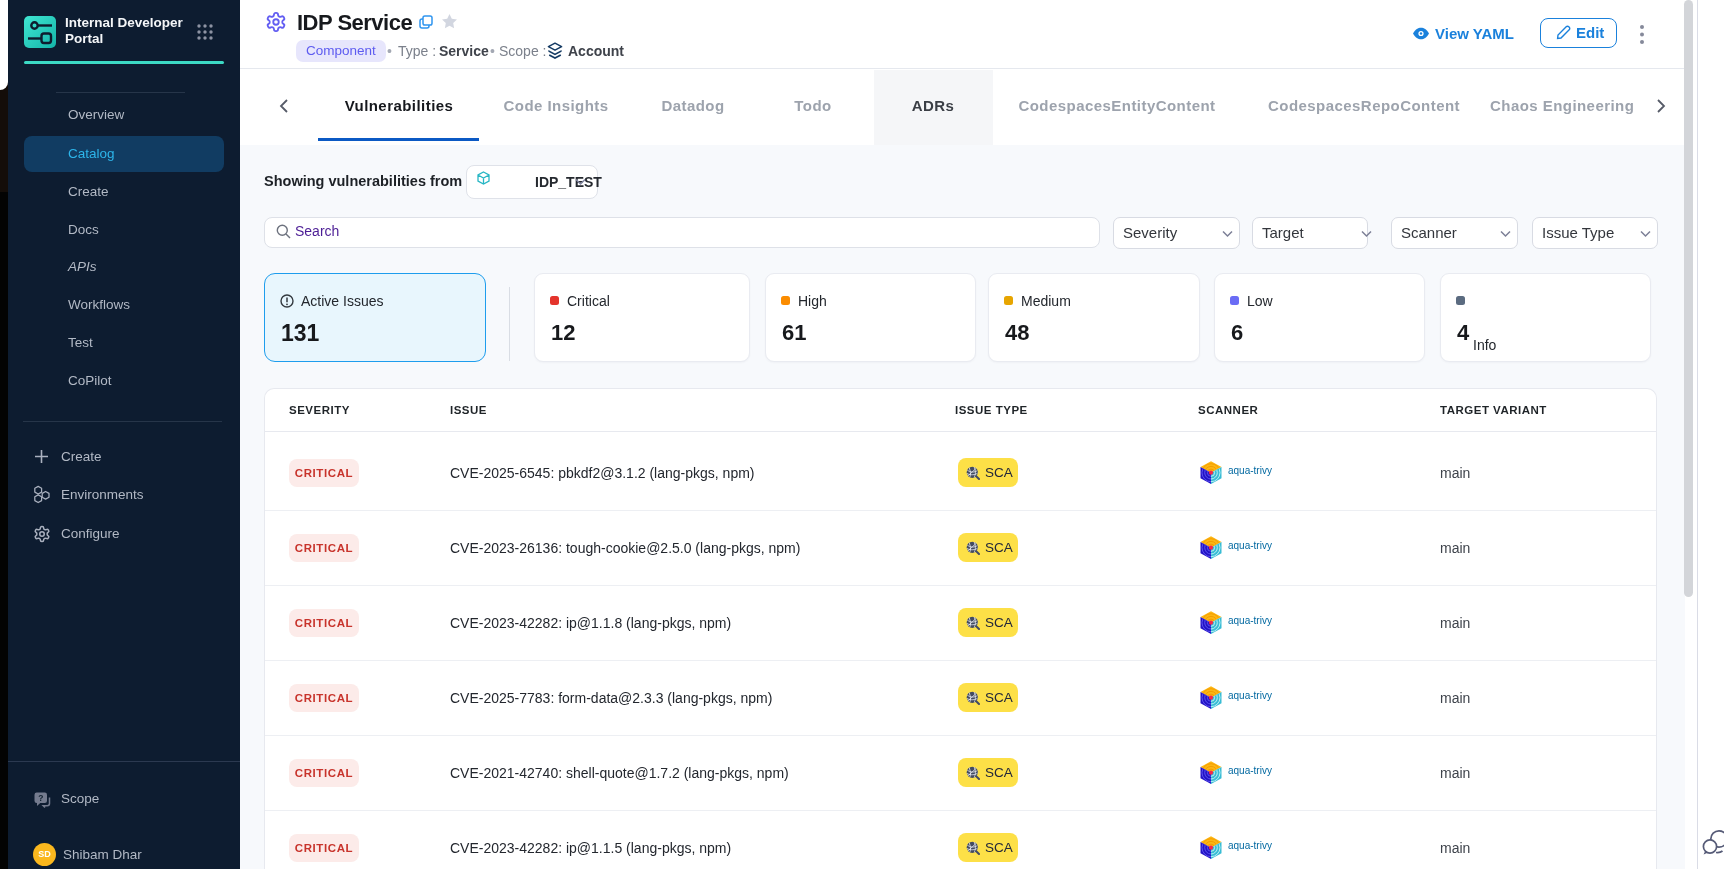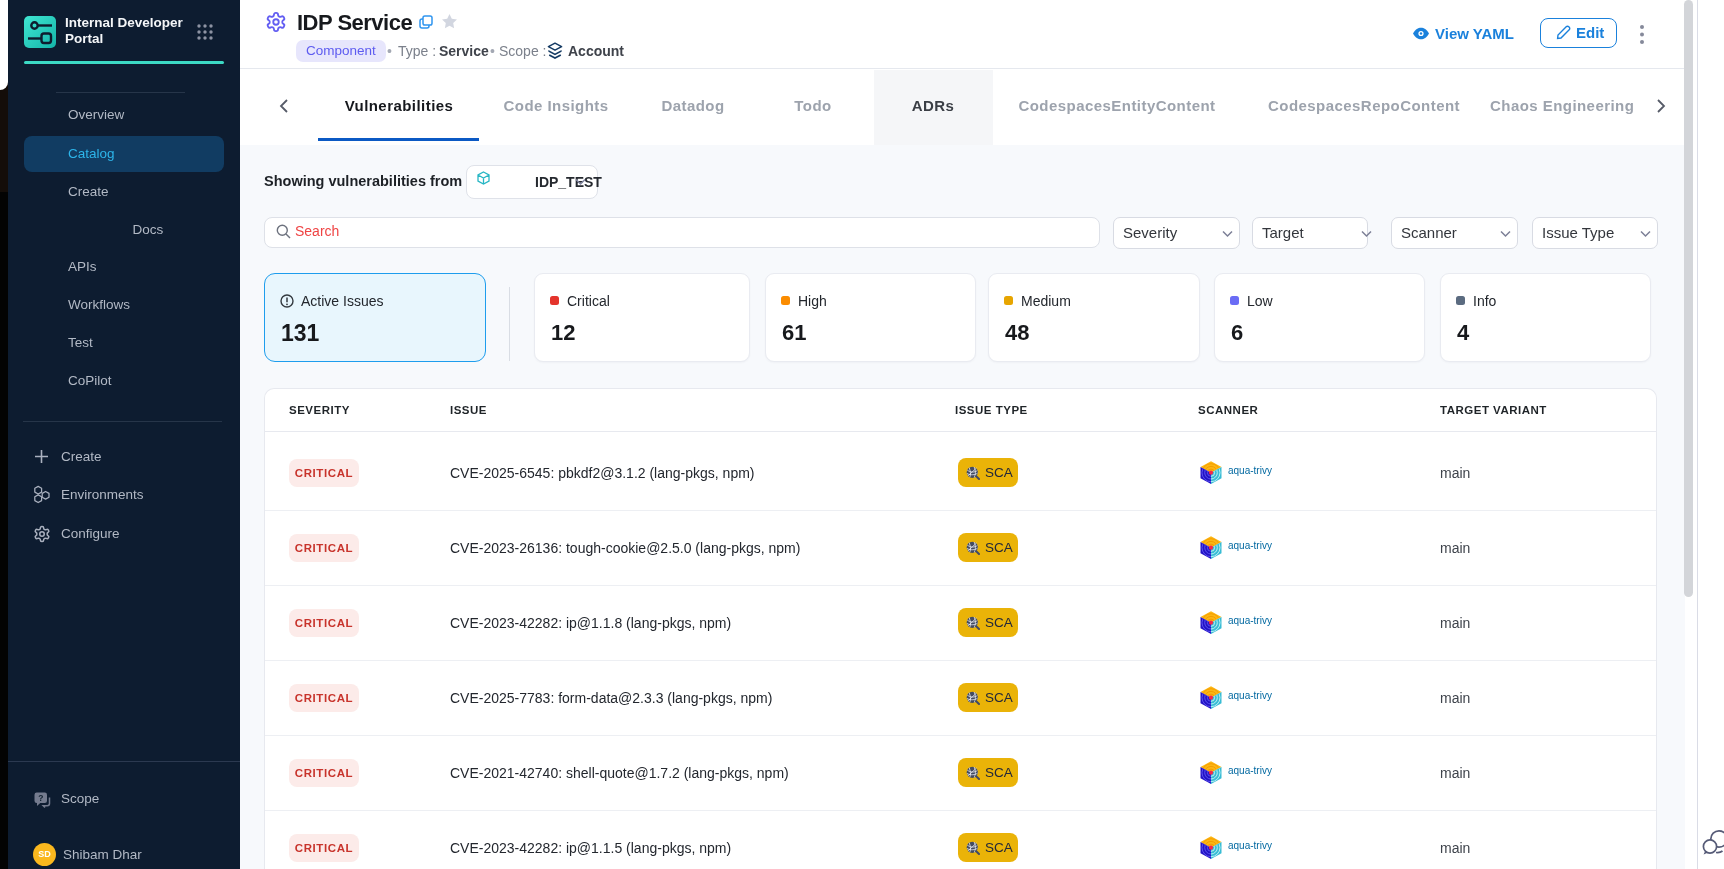--- a/index.html
+++ b/index.html
@@ -37,37 +37,37 @@
 #viewyaml { left:1435px; top:25px; font-size:15px; font-weight:bold; color:#1a81dc; }
 #editbtn { left:1540px; top:18px; width:77px; height:30px; border:1px solid #1a81dc; border-radius:8px; background:#ffffff; color:#1a81dc; font-size:15px; font-weight:bold; text-align:left; padding-left:35px; line-height:28px; }
 
 .tab { top:96px; height:20px; font-size:15px; line-height:20px; font-weight:bold; color:#9da3ad; letter-spacing:0.45px; text-align:center; white-space:nowrap; }
 #tab-adrs-bg { left:874px; top:70px; width:119px; height:75px; background:#f5f6f8; }
 #tab-underline { left:318px; top:138px; width:161px; height:3px; background:#0b59c4; }
 
 #showing { left:264px; top:173px; font-size:14.5px; font-weight:bold; color:#1d2126; }
 #idp-chip { left:466px; top:165px; width:132px; height:34px; background:#ffffff; border:1px solid #dfe2e9; border-radius:8px; }
 #search { left:264px; top:217px; width:836px; height:31px; background:#ffffff; border:1px solid #dee1e8; border-radius:8px; }
-#search-ph { left:295px; top:223px; font-size:14px; color:#ef4444; }
+#search-ph { left:295px; top:223px; font-size:14px; color:#4c1d95; }
 .filter { top:217px; height:32px; background:#ffffff; border:1px solid #d8dbe3; border-radius:7px; font-size:15px; color:#33363c; }
 .filter .fl { position:absolute; left:9px; top:6px; }
 
 .card { top:273px; height:89px; background:#ffffff; border:1px solid #e9ebf1; border-radius:9px; box-shadow:0 1px 2px rgba(40,48,70,0.04); }
 #card-active { left:264px; top:273px; width:222px; height:89px; background:#e8f6fd; border:1px solid #1e9ded; border-radius:11px; }
 #card-sep { left:509px; top:287px; width:1px; height:74px; background:#d9dde4; }
 .dot { top:296px; width:9px; height:9px; border-radius:2.5px; }
 .card-label { top:293px; font-size:14px; color:#23272d; }
 .card-num { top:320px; font-size:22px; font-weight:bold; color:#17191c; }
 
 #table { left:264px; top:388px; width:1393px; height:481px; background:#ffffff; border:1px solid #e7e9ef; border-radius:10px 10px 0 0; border-bottom:none; }
 .th { top:404px; font-size:11.5px; font-weight:bold; color:#1f2428; letter-spacing:0.5px; }
 .rowline { left:265px; width:1391px; height:1px; background:#edeff3; }
 .sevbadge { left:289px; width:70px; height:28px; background:#fcebe9; border-radius:8px; color:#c8342c; font-size:11.5px; font-weight:bold; text-align:center; line-height:28px; letter-spacing:0.6px; }
 .issue { left:450px; font-size:14px; color:#23272e; }
-.scabadge { left:958px; width:60px; height:29px; background:#eab308; border-radius:8px; }
+.scabadge { left:958px; width:60px; height:29px; background:#fde047; border-radius:8px; }
 .sca-t { position:absolute; left:27px; top:7px; font-size:13.5px; color:#23283a; }
 .scanner-t { left:1228px; font-size:10px; color:#0369a1; }
 .variant { left:1440px; font-size:14px; color:#3f444c; }
 </style>
 </head>
 <body>
 <div id="app">
   <div class="abs" id="strip-brown"></div>
   <div class="abs" id="strip-black"></div>
   <div class="abs" id="strip-white"></div>
@@ -82,22 +82,22 @@
   <div class="abs" id="sb-logo"></div>
   <div class="abs" id="sb-title">Internal Developer Portal</div>
   <div class="abs" id="sb-teal"></div>
   <div class="abs sb-div" id="sb-div1"></div>
   <div class="abs sb-div" id="sb-div2"></div>
   <div class="abs sb-div" id="sb-div3"></div>
   <div class="abs" id="nav-catalog-bg"></div>
   <div class="abs nav-item" style="top:105px;">Overview</div>
   <div class="abs nav-item nav-cat" style="top:144px;">Catalog</div>
   <div class="abs nav-item" style="top:182px;">Create</div>
-  <div class="abs nav-item" style="top:220px;text-align:center;">Docs</div>
-  <div class="abs nav-item" style="top:257px;">APIs</div>
+  <div class="abs nav-item" style="top:220px;">Docs</div>
+  <div class="abs nav-item" style="top:257px;font-style:italic;">APIs</div>
   <div class="abs nav-item" style="top:295px;">Workflows</div>
   <div class="abs nav-item" style="top:333px;">Test</div>
   <div class="abs nav-item" style="top:371px;">CoPilot</div>
   <div class="abs nav2-text" style="top:447px;">Create</div>
   <div class="abs nav2-text" style="top:485px;">Environments</div>
   <div class="abs nav2-text" style="top:524px;">Configure</div>
   <div class="abs nav2-text" style="top:789px;">Scope</div>
   <div class="abs" id="sb-avatar">SD</div>
   <div class="abs nav2-text" style="left:63px;top:845px;">Shibam Dhar</div>
 
@@ -162,21 +162,21 @@
   <div class="abs card-label" style="left:1021px;">Medium</div>
   <div class="abs card-num" style="left:1005px;">48</div>
 
   <div class="abs card" style="left:1214px;width:211px;"></div>
   <div class="abs dot" style="left:1230px;background:#6a6cf5;"></div>
   <div class="abs card-label" style="left:1247px;">Low</div>
   <div class="abs card-num" style="left:1231px;">6</div>
 
   <div class="abs card" style="left:1440px;width:211px;"></div>
   <div class="abs dot" style="left:1456px;background:#5b6b80;"></div>
-  <div class="abs card-label" style="left:1473px;">Info</div>
+  <div class="abs card-label" style="left:1473px;margin-top:44px;">Info</div>
   <div class="abs card-num" style="left:1457px;">4</div>
 
   <div class="abs" id="table"></div>
   <div class="abs th" style="left:289px;">SEVERITY</div>
   <div class="abs th" style="left:450px;">ISSUE</div>
   <div class="abs th" style="left:955px;">ISSUE TYPE</div>
   <div class="abs th" style="left:1198px;">SCANNER</div>
   <div class="abs th" style="left:1440px;">TARGET VARIANT</div>
   <div class="abs rowline" style="top:431px;background:#e7e9ef;"></div>
   <div class="abs rowline" style="top:510px;"></div>

